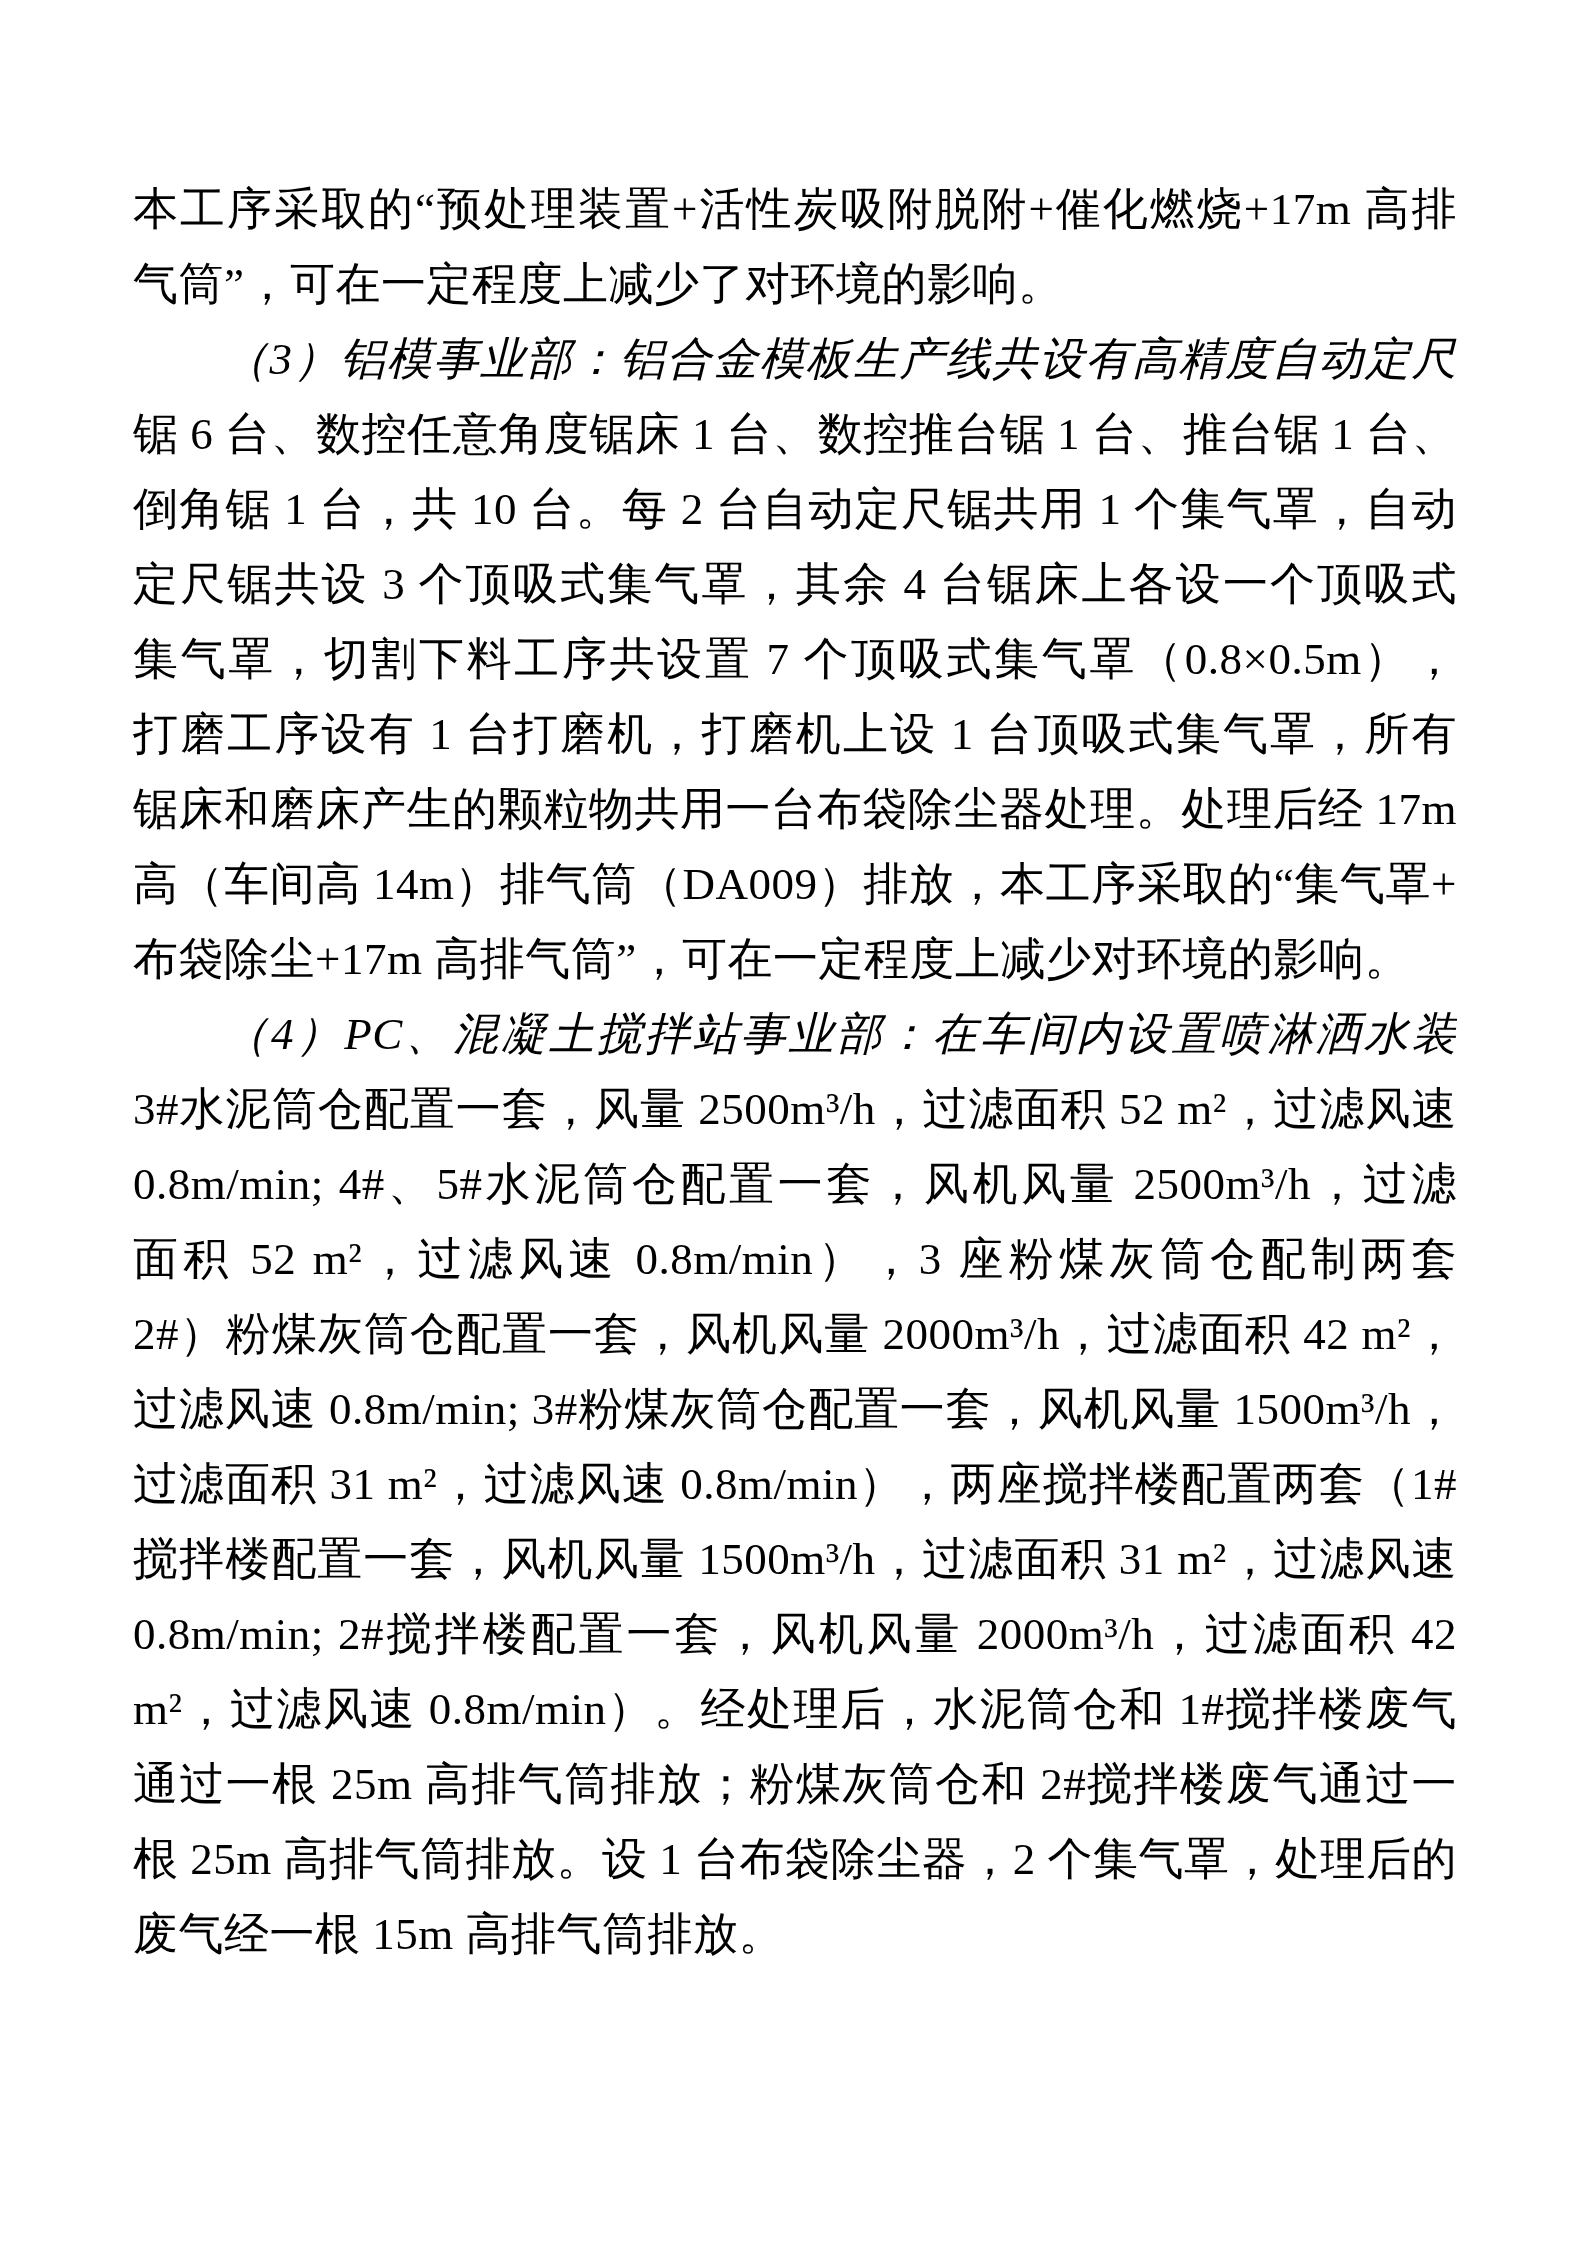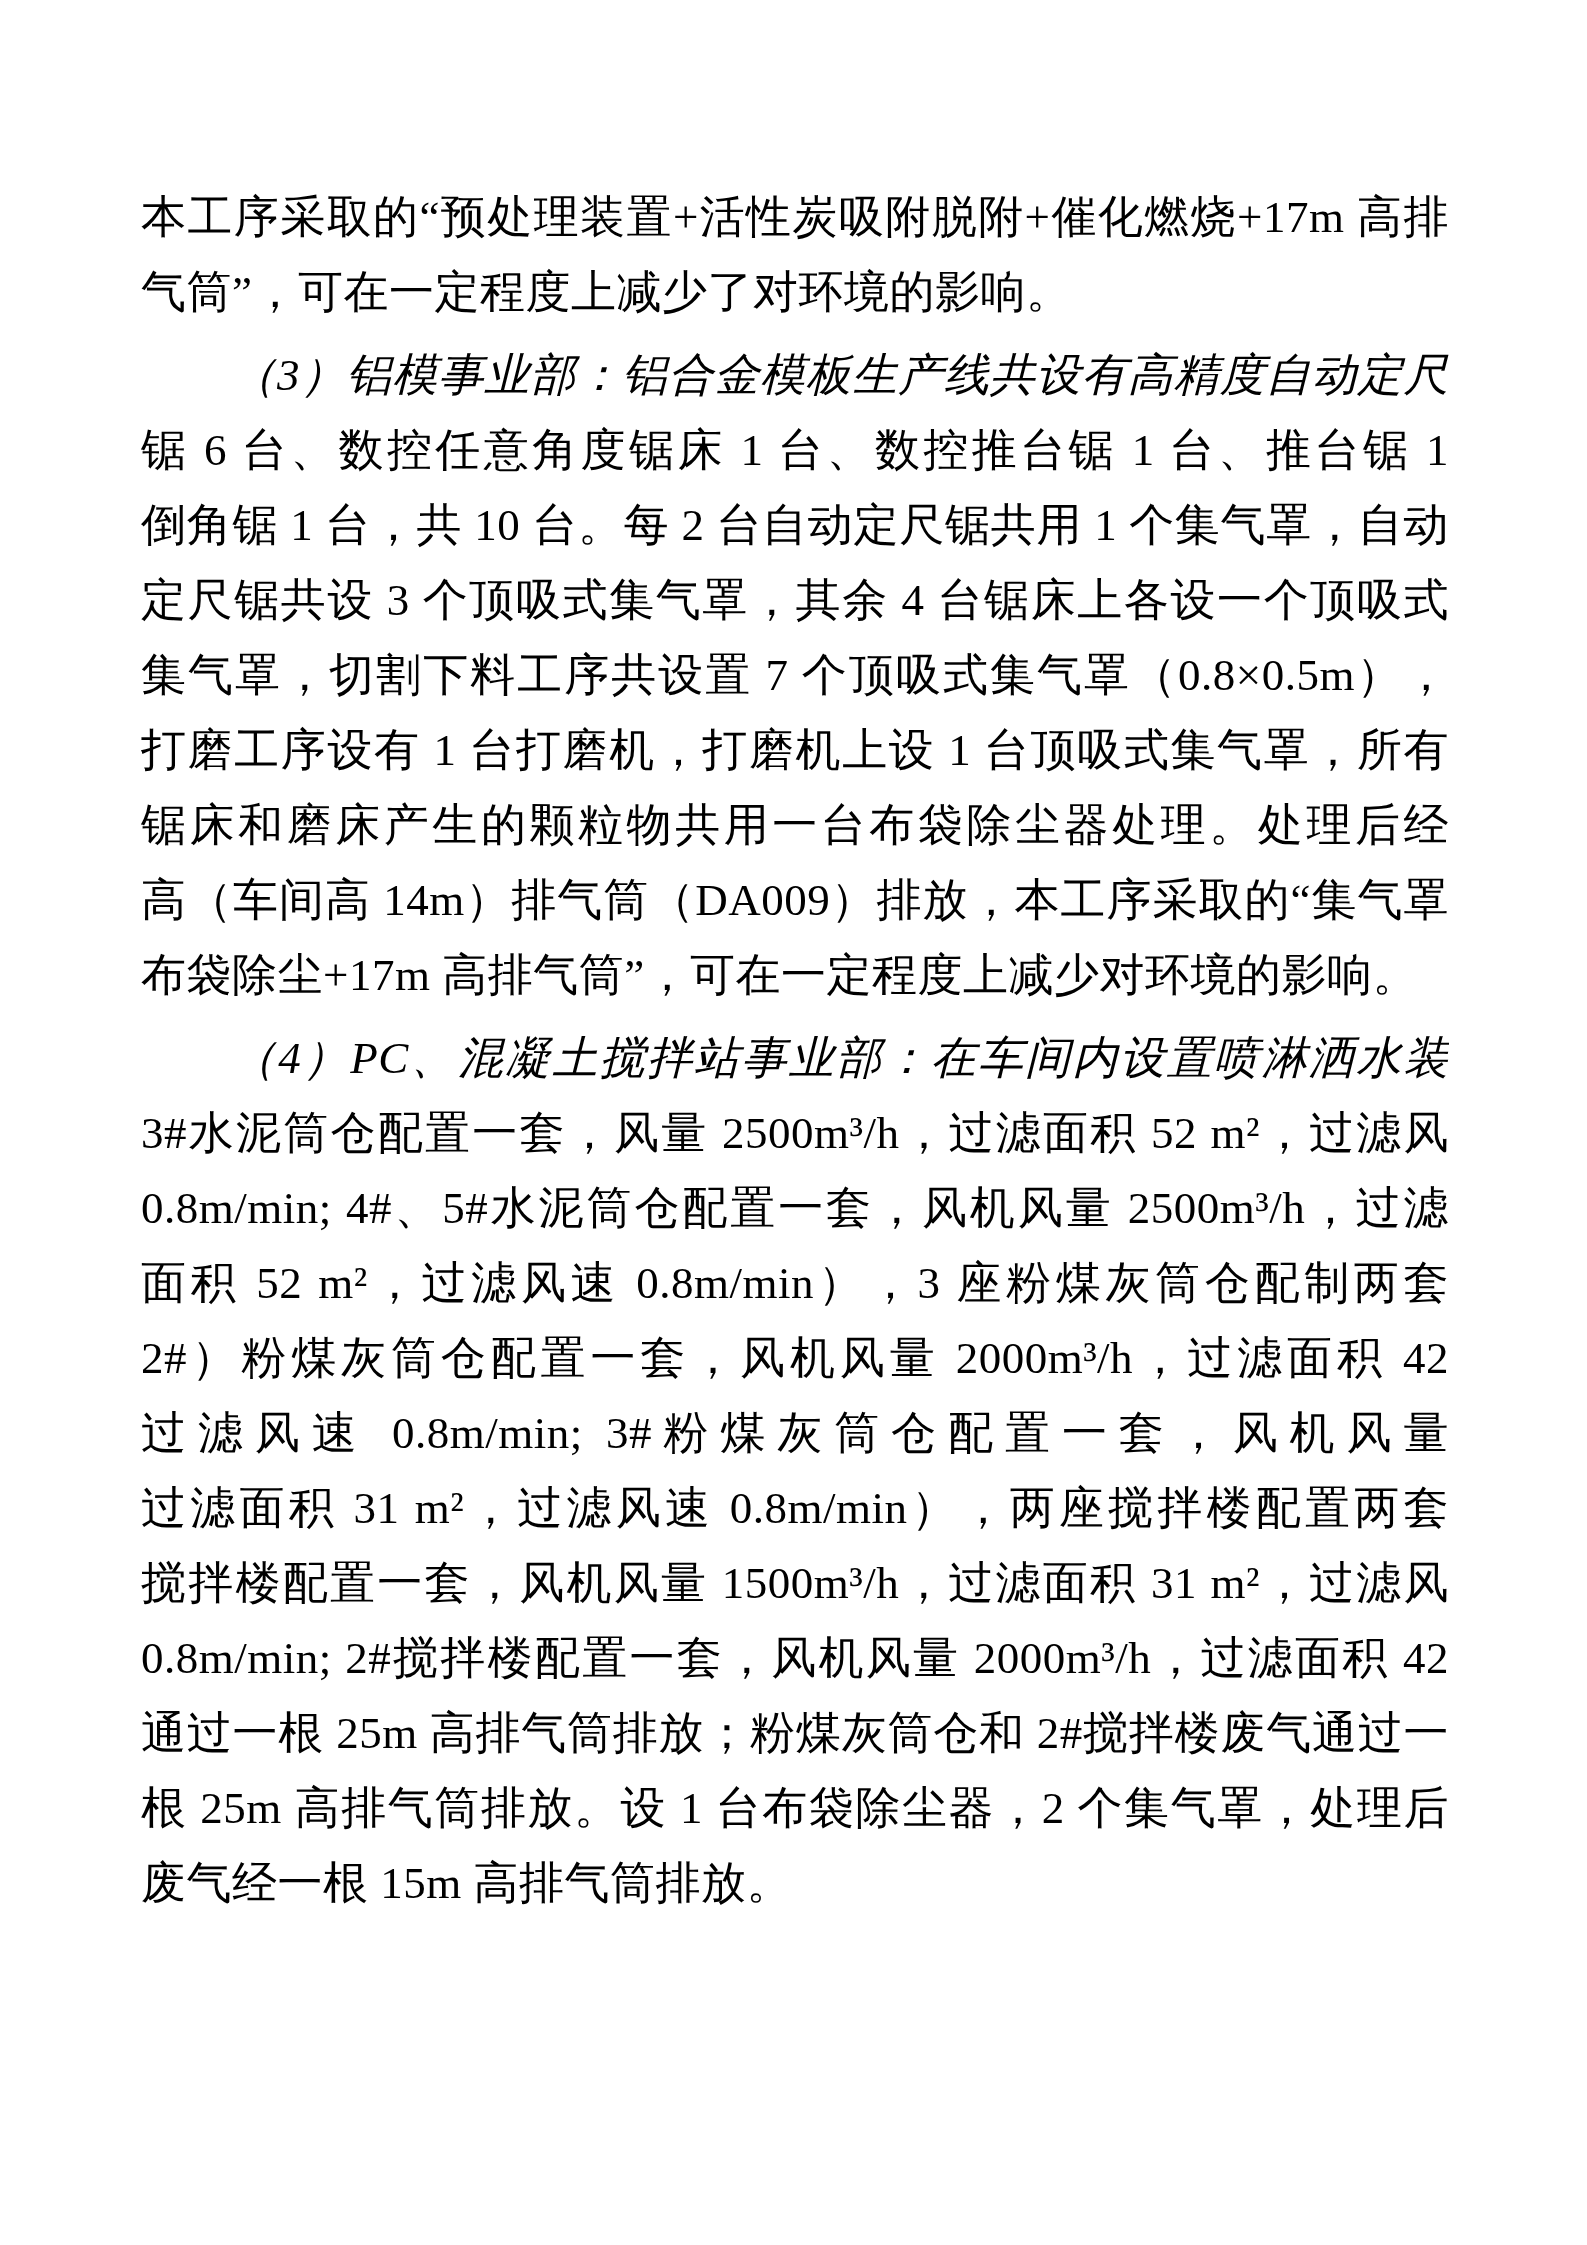--- a/index.html
+++ b/index.html
@@ -12,21 +12,21 @@
     width: 1587px;
     height: 2245px;
     background: #ffffff;
     color: #000000;
     box-sizing: border-box;
     padding: 172px 130px 0 133px;
     font-family: "Liberation Serif", "DejaVu Serif", serif;
     overflow: hidden;
   }
   .para {
-    margin: 8px;
+    margin: 0;
     padding: 0;
   }
   .line {
     height: 75px;
     line-height: 75px;
     font-size: 45px;
     white-space: normal;
     text-align: justify;
     text-align-last: justify;
     text-justify: inter-ideograph;
@@ -66,18 +66,19 @@
   <div class="para">
     <div class="line indent">（4）PC、混凝土搅拌站事业部：在车间内设置喷淋洒水装置，</div>
     <div class="line">3#水泥筒仓配置一套，风量 2500m³/h，过滤面积 52 m²，过滤风速</div>
     <div class="line">0.8m/min; 4#、5#水泥筒仓配置一套，风机风量 2500m³/h，过滤</div>
     <div class="line">面积 52 m²，过滤风速 0.8m/min），3 座粉煤灰筒仓配制两套（1#、</div>
     <div class="line">2#）粉煤灰筒仓配置一套，风机风量 2000m³/h，过滤面积 42 m²，</div>
     <div class="line">过滤风速 0.8m/min; 3#粉煤灰筒仓配置一套，风机风量 1500m³/h，</div>
     <div class="line">过滤面积 31 m²，过滤风速 0.8m/min），两座搅拌楼配置两套（1#</div>
     <div class="line">搅拌楼配置一套，风机风量 1500m³/h，过滤面积 31 m²，过滤风速</div>
     <div class="line">0.8m/min; 2#搅拌楼配置一套，风机风量 2000m³/h，过滤面积 42</div>
+    <div class="line">m²，过滤风速 0.8m/min）。经处理后，水泥筒仓和 1#搅拌楼废气</div>
     <div class="line">通过一根 25m 高排气筒排放；粉煤灰筒仓和 2#搅拌楼废气通过一</div>
     <div class="line">根 25m 高排气筒排放。设 1 台布袋除尘器，2 个集气罩，处理后的</div>
     <div class="line last">废气经一根 15m 高排气筒排放。</div>
   </div>
 
 </div>
 
 </body></html>

